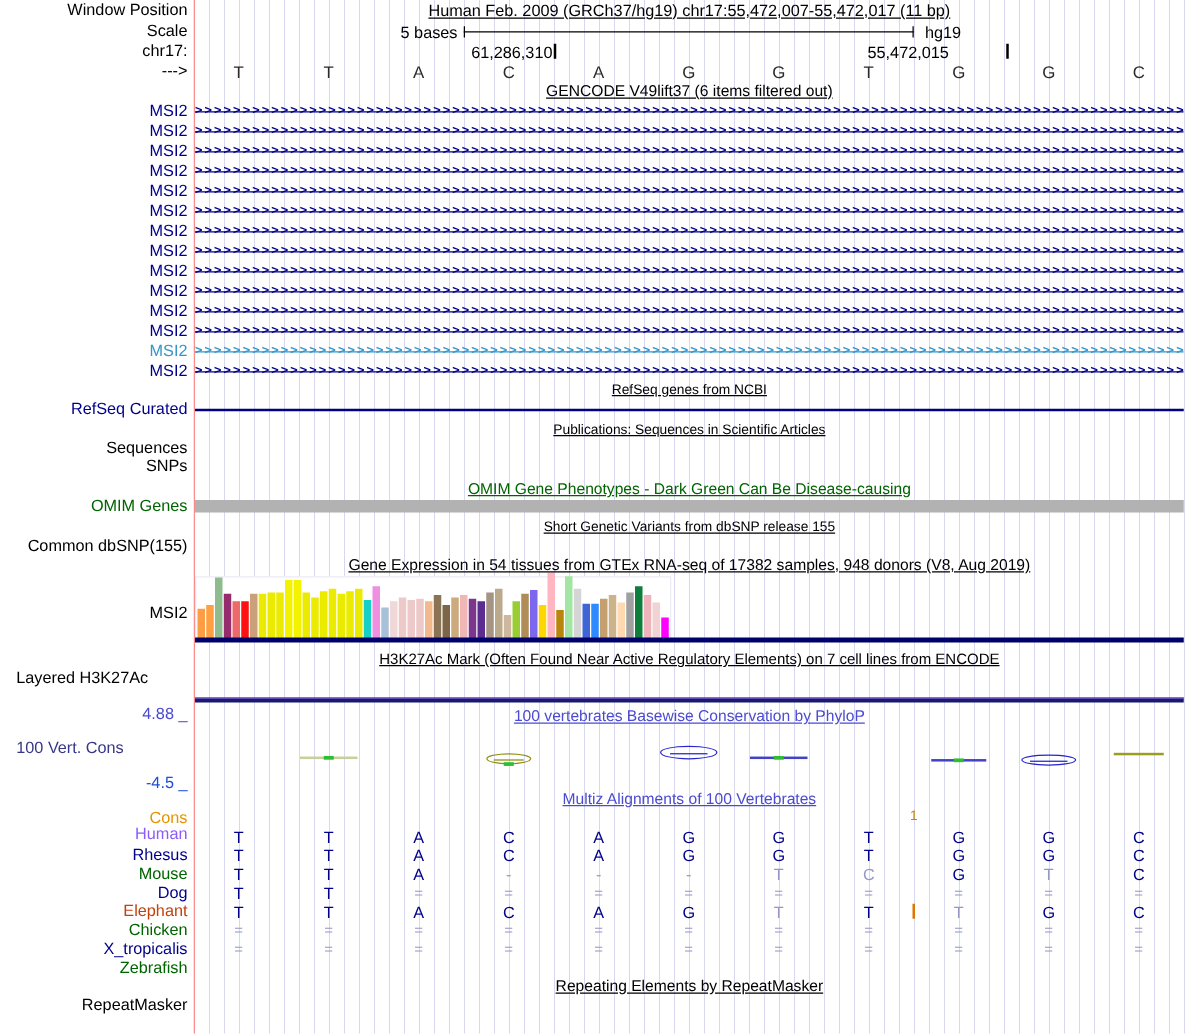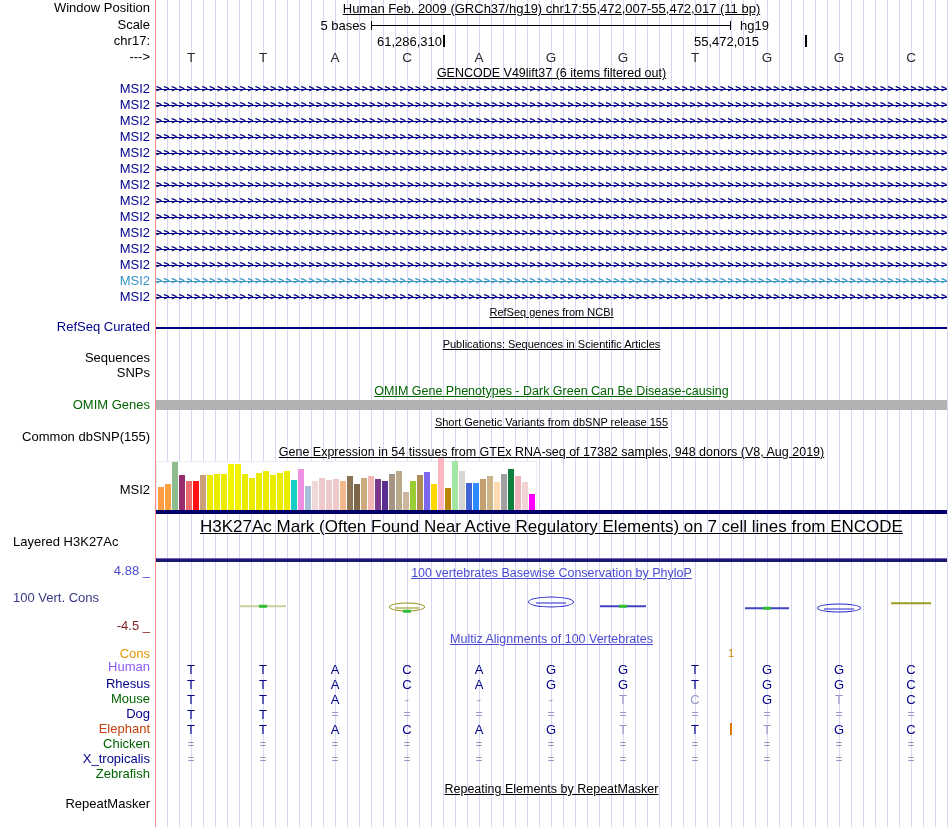--- a/index.html
+++ b/index.html
@@ -83,41 +83,41 @@
       <div class="lbl right" style="top: 290px; color: rgb(0, 0, 139);">MSI2</div>
       <div class="lbl right" style="top: 320px; color: rgb(0, 0, 139);">RefSeq Curated</div>
       <div class="lbl right" style="top: 351px; color: rgb(0, 0, 0);">Sequences</div>
       <div class="lbl right" style="top: 366px; color: rgb(0, 0, 0);">SNPs</div>
       <div class="lbl right" style="top: 398px; color: rgb(0, 100, 0);">OMIM Genes</div>
       <div class="lbl right" style="top: 430px; color: rgb(0, 0, 0);">Common dbSNP(155)</div>
       <div class="lbl right" style="top: 483px; color: rgb(0, 0, 0);">MSI2</div>
       <div class="lbl left" style="top: 535px; color: rgb(0, 0, 0);">Layered H3K27Ac</div>
       <div class="lbl right" style="top: 564px; color: rgb(75, 75, 210);">4.88 _</div>
       <div class="lbl left" style="top: 591px; color: rgb(56, 56, 136);">100 Vert. Cons</div>
-      <div class="lbl right" style="top: 619px; color: #7f1d1d;">-4.5 _</div>
+      <div class="lbl right" style="top: 619px; color: #1d4ed8;">-4.5 _</div>
       <div class="lbl right" style="top: 647px; color: rgb(229, 148, 0);">Cons</div>
       <div class="lbl right" style="top: 660px; color: #8b5cf6;">Human</div>
       <div class="lbl right" style="top: 677px; color: rgb(0, 0, 139);">Rhesus</div>
       <div class="lbl right" style="top: 692px; color: rgb(0, 100, 0);">Mouse</div>
       <div class="lbl right" style="top: 707px; color: rgb(0, 0, 139);">Dog</div>
       <div class="lbl right" style="top: 722px; color: #c2410c;">Elephant</div>
       <div class="lbl right" style="top: 737px; color: rgb(0, 100, 0);">Chicken</div>
       <div class="lbl right" style="top: 752px; color: rgb(0, 0, 139);">X_tropicalis</div>
       <div class="lbl right" style="top: 767px; color: rgb(0, 100, 0);">Zebrafish</div>
       <div class="lbl right" style="top: 797px; color: rgb(0, 0, 0);">RepeatMasker</div>
     </div>
   <div id="titles">
       <div class="title" style="top: 2px; color: rgb(0, 0, 0); font-size: 13px;">Human Feb. 2009 (GRCh37/hg19)   chr17:55,472,007-55,472,017 (11 bp)</div>
       <div class="title" style="top: 66px; color: rgb(0, 0, 0); font-size: 12.5px;">GENCODE V49lift37 (6 items filtered out)</div>
       <div class="title" style="top: 305px; color: rgb(0, 0, 0); font-size: 11px;">RefSeq genes from NCBI</div>
       <div class="title" style="top: 337px; color: rgb(0, 0, 0); font-size: 11px;">Publications: Sequences in Scientific Articles</div>
       <div class="title" style="top: 384px; color: rgb(0, 100, 0); font-size: 12.5px;">OMIM Gene Phenotypes - Dark Green Can Be Disease-causing</div>
       <div class="title" style="top: 415px; color: rgb(0, 0, 0); font-size: 11px;">Short Genetic Variants from dbSNP release 155</div>
       <div class="title" style="top: 445px; color: rgb(0, 0, 0); font-size: 12.5px;">Gene Expression in 54 tissues from GTEx RNA-seq of 17382 samples, 948 donors (V8, Aug 2019)</div>
-      <div class="title" style="top: 520px; color: rgb(0, 0, 0); font-size: 17px;">H3K27Ac Mark (Often Found Near Active Regulatory Elements) on 7 cell lines from ENCODE</div>
+      <div class="title" style="top: 520px; color: rgb(0, 0, 0); font-size: 12px;">H3K27Ac Mark (Often Found Near Active Regulatory Elements) on 7 cell lines from ENCODE</div>
       <div class="title" style="top: 566px; color: rgb(75, 75, 210); font-size: 12.5px;">100 vertebrates Basewise Conservation by PhyloP</div>
       <div class="title" style="top: 632px; color: rgb(75, 75, 210); font-size: 12.5px;">Multiz Alignments of 100 Vertebrates</div>
       <div class="title" style="top: 782px; color: rgb(0, 0, 0); font-size: 12.5px;">Repeating Elements by RepeatMasker</div>
     </div>
   <div id="gencode-rows">
       <div class="tx-row" style="top: 81px; color: rgb(0, 0, 130);">
         <span class="chev">&gt;&gt;&gt;&gt;&gt;&gt;&gt;&gt;&gt;&gt;&gt;&gt;&gt;&gt;&gt;&gt;&gt;&gt;&gt;&gt;&gt;&gt;&gt;&gt;&gt;&gt;&gt;&gt;&gt;&gt;&gt;&gt;&gt;&gt;&gt;&gt;&gt;&gt;&gt;&gt;&gt;&gt;&gt;&gt;&gt;&gt;&gt;&gt;&gt;&gt;&gt;&gt;&gt;&gt;&gt;&gt;&gt;&gt;&gt;&gt;&gt;&gt;&gt;&gt;&gt;&gt;&gt;&gt;&gt;&gt;&gt;&gt;&gt;&gt;&gt;&gt;&gt;&gt;&gt;&gt;&gt;&gt;&gt;&gt;&gt;&gt;&gt;&gt;&gt;&gt;&gt;&gt;&gt;&gt;&gt;&gt;&gt;&gt;&gt;&gt;&gt;&gt;&gt;&gt;&gt;&gt;&gt;&gt;&gt;&gt;</span>
       </div>
       <div class="tx-row" style="top: 97px; color: rgb(0, 0, 130);">
         <span class="chev">&gt;&gt;&gt;&gt;&gt;&gt;&gt;&gt;&gt;&gt;&gt;&gt;&gt;&gt;&gt;&gt;&gt;&gt;&gt;&gt;&gt;&gt;&gt;&gt;&gt;&gt;&gt;&gt;&gt;&gt;&gt;&gt;&gt;&gt;&gt;&gt;&gt;&gt;&gt;&gt;&gt;&gt;&gt;&gt;&gt;&gt;&gt;&gt;&gt;&gt;&gt;&gt;&gt;&gt;&gt;&gt;&gt;&gt;&gt;&gt;&gt;&gt;&gt;&gt;&gt;&gt;&gt;&gt;&gt;&gt;&gt;&gt;&gt;&gt;&gt;&gt;&gt;&gt;&gt;&gt;&gt;&gt;&gt;&gt;&gt;&gt;&gt;&gt;&gt;&gt;&gt;&gt;&gt;&gt;&gt;&gt;&gt;&gt;&gt;&gt;&gt;&gt;&gt;&gt;&gt;&gt;&gt;&gt;&gt;&gt;</span>

